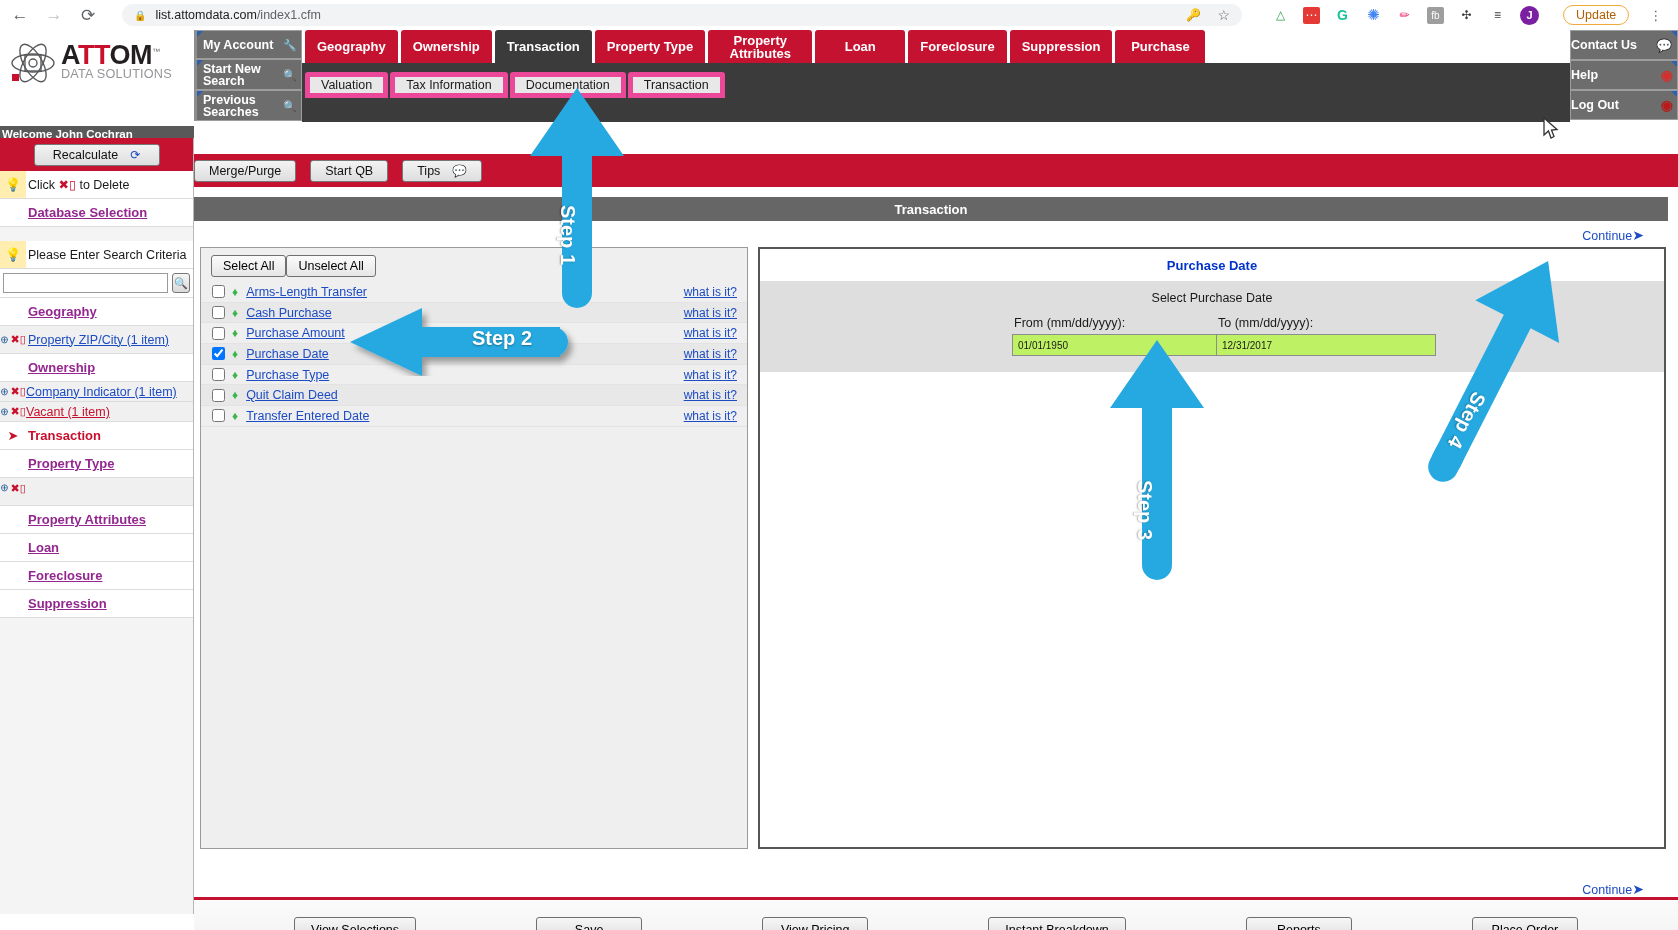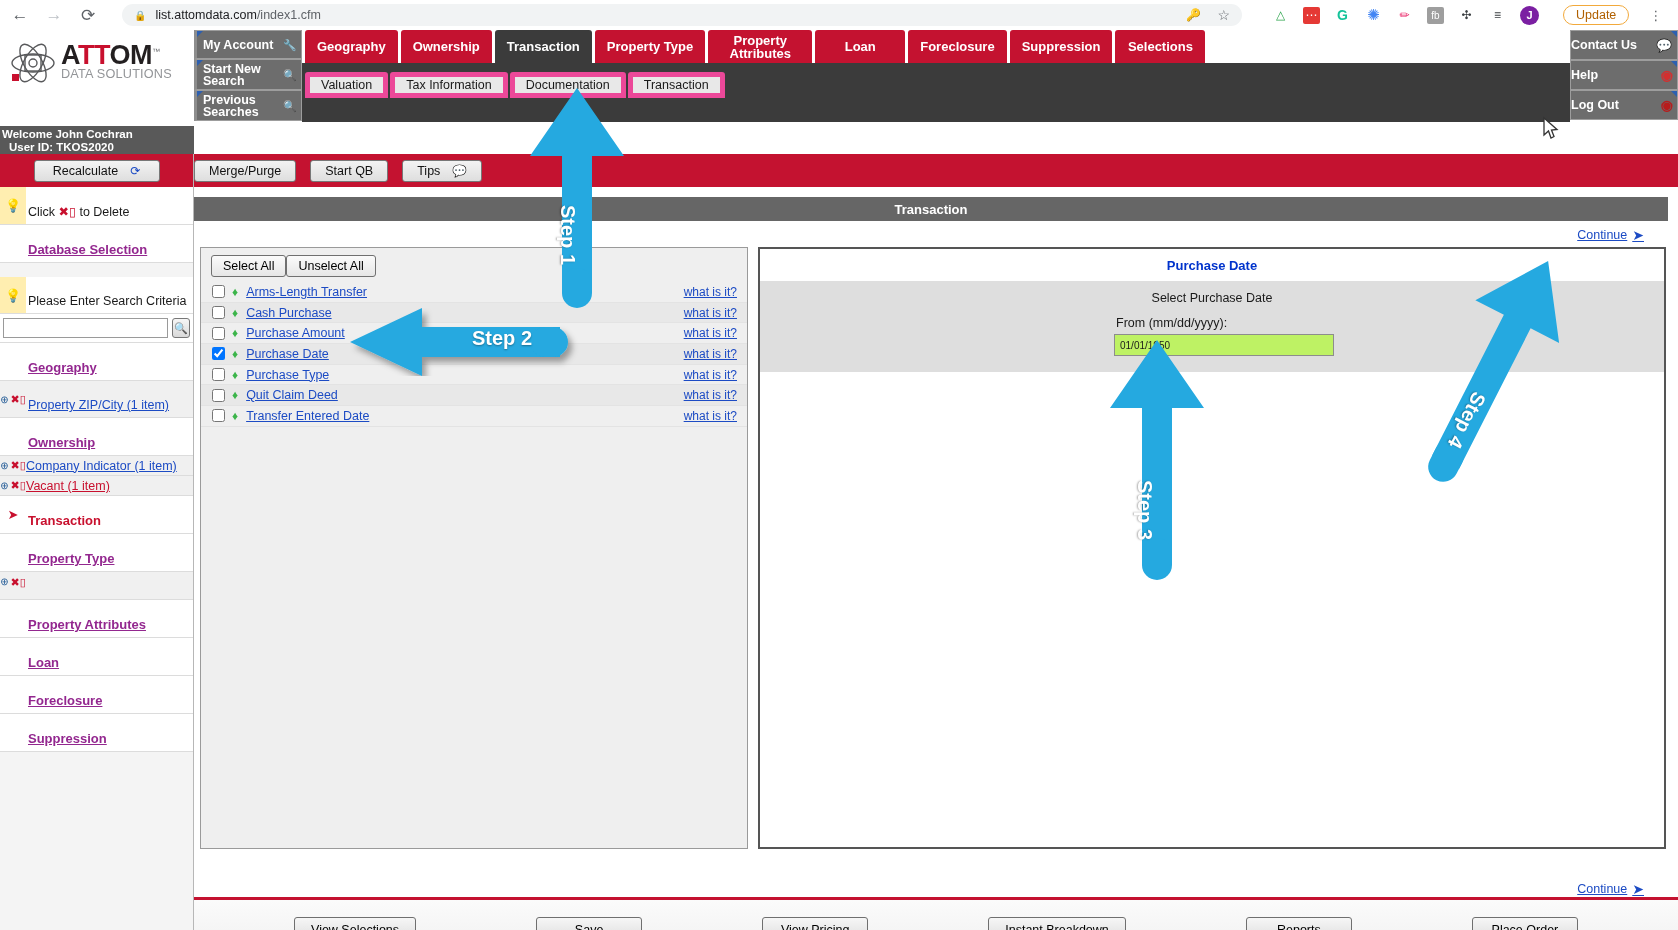--- a/index.html
+++ b/index.html
@@ -119,34 +119,34 @@
   }
   .gbtn {
     background:linear-gradient(#f3f3f3,#dedede); border:1px solid #777;
     border-radius:3px; font-size:12.5px; color:#111; padding:3px 14px; cursor:pointer;
     font-family:"Liberation Sans", sans-serif;
   }
   .gbtn.with-ico { display:flex; align-items:center; gap:12px; }
 
   
   #sidebar {
-    position:absolute; left:0; top:124px; width:194px; height:776px;
+    position:absolute; left:0; top:108px; width:194px; height:776px;
     background:#f4f4f4; border-right:1px solid #b7b7b7;
   }
   #recalc-bar { background:#c41230; height:33px; display:flex; align-items:center;
                 justify-content:center; }
   .sb-row {
     display:flex; align-items:center; min-height:28px; border-bottom:1px solid #dcdcdc;
     background:#fff; font-size:12.5px;
   }
   .sb-row.alt { background:#f0f0f0; }
   .sb-gut { width:26px; flex:0 0 26px; display:flex; align-items:center;
             justify-content:center; align-self:stretch; }
   .sb-gut.hint { background:#ffeeb0; }
-  .sb-txt { padding:17px 4px 5px 2px; }
+  .sb-txt { padding:5px 4px 5px 2px; }
   .sb-hdr { font-weight:bold; font-size:13px; color:#93278f; text-decoration:underline;
             cursor:pointer; }
   .sb-hdr.trans { color:#c8102e; text-decoration:none; }
   .sb-link { color:#1c4bc4; text-decoration:underline; font-size:12.5px; cursor:pointer; }
   .sb-link.redl { color:#c8102e; }
   .sb-plain { color:#1a1a1a; }
   .bulb { font-size:13px; }
   .del-ico { display:inline-flex; align-items:center; gap:1px; }
   .plus-box { font-size:10px; color:#2a6099; margin-right:2px; cursor:pointer; }
   #search-row { display:flex; padding:4px 3px; background:#fff; gap:4px;
@@ -163,22 +163,22 @@
     position:absolute; left:194px; top:157px; width:1484px; height:743px;
     background:#fff;
   }
   #content-head {
     height:24px; background:#666; color:#fff; font-weight:bold; font-size:13px;
     display:flex; align-items:center; justify-content:center;
     margin:10px 0 0 0; width:1474px;
   }
   .continue-row { display:flex; justify-content:flex-end; padding:6px 24px 4px 0;
                   width:1474px; }
-  .continue-link { color:#1c4bc4; text-decoration:underline; font-size:12.5px;
-                   cursor:pointer; display:flex; align-items:center; gap:5px; }
+  .continue-link { color:#1c4bc4; font-size:12.5px;
+                   cursor:pointer; display:flex; align-items:flex-end; }
   .cont-arrow { color:#1c4bc4; font-size:14px; text-decoration:none; }
 
   #panes { display:flex; gap:10px; padding:0 12px 0 6px; }
 
   #left-pane {
     width:548px; height:602px; background:#efefef; border:1px solid #9a9a9a;
     position:relative;
   }
   #btn-row { padding:7px 0 5px 10px; display:flex; }
   .sel-btn {
@@ -318,21 +318,21 @@
     <div id="tabs-area">
       <div id="main-tabs">
         <div class="mtab">Geography</div>
         <div class="mtab">Ownership</div>
         <div class="mtab active">Transaction</div>
         <div class="mtab">Property Type</div>
         <div class="mtab two" style="max-width:104px;">Property Attributes</div>
         <div class="mtab">Loan</div>
         <div class="mtab">Foreclosure</div>
         <div class="mtab">Suppression</div>
-        <div class="mtab">Selections</div>
+        <div class="mtab">Purchase</div>
       </div>
       <div id="subtab-strip">
         <div class="stab">Valuation</div>
         <div class="stab">Tax Information</div>
         <div class="stab">Documentation</div>
         <div class="stab">Transaction</div>
       </div>
     </div>
 
     <div id="right-col">
@@ -540,20 +540,24 @@
       </div>
 
       <div id="right-pane">
         <div id="rp-title">Purchase Date</div>
         <div id="rp-body">
           <div id="rp-sub">Select Purchase Date</div>
           <div id="date-fields">
             <div class="dfield">
               <div class="dlabel">From (mm/dd/yyyy):</div>
               <input class="dinput" type="text" value="01/01/1950" style="">
+            </div>
+            <div class="dfield">
+              <div class="dlabel">To (mm/dd/yyyy):</div>
+              <input class="dinput" type="text" value="12/31/2017" style="">
             </div>
           </div>
         </div>
       </div>
     </div>
 
     <div class="continue-row" style="padding-top:32px;">
       <span class="continue-link">
         <span>Continue</span>
         <span class="cont-arrow">➤</span>

